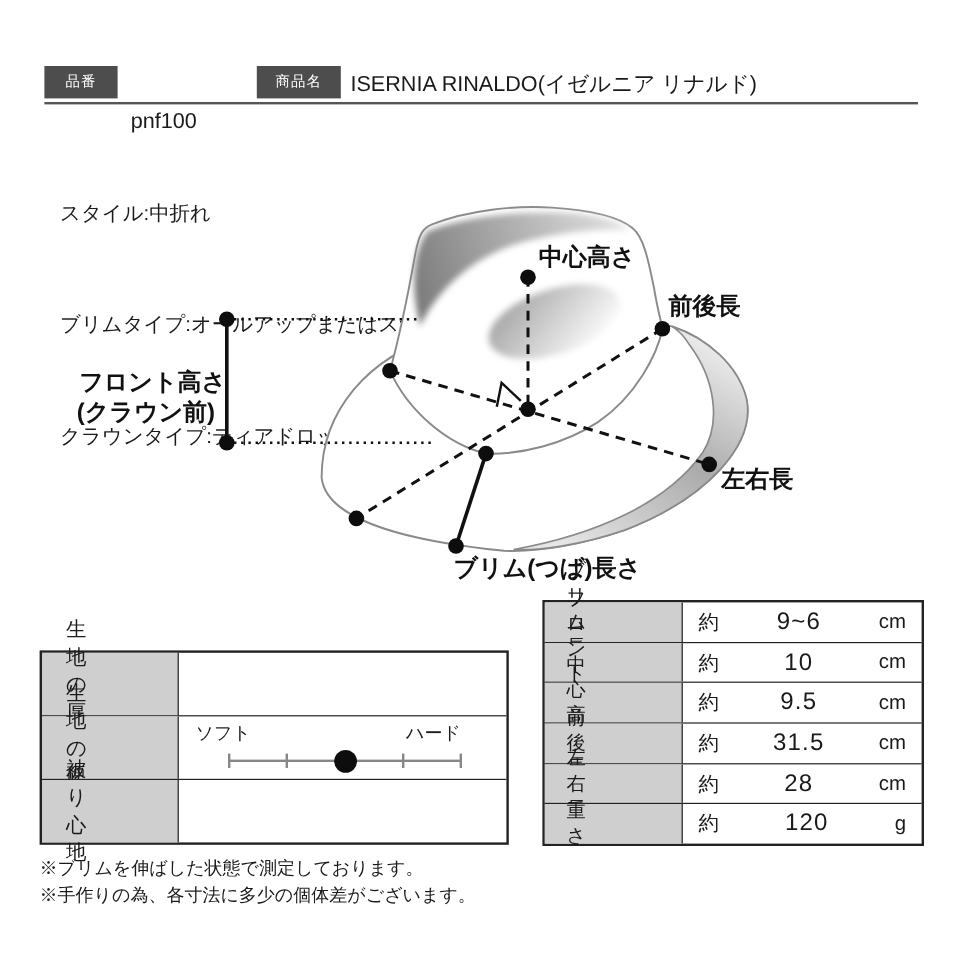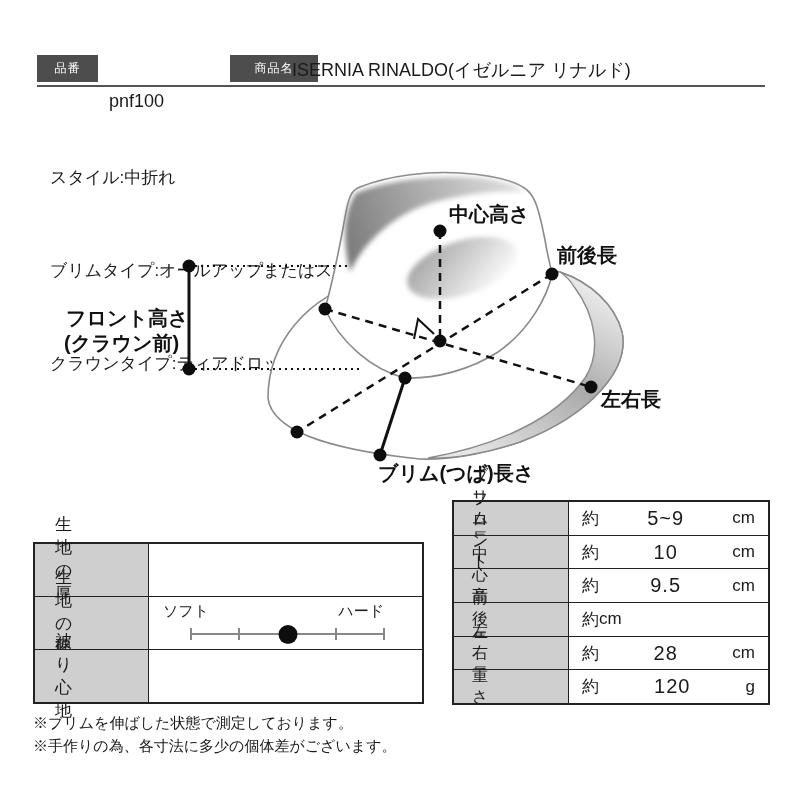--- a/index.html
+++ b/index.html
@@ -2,21 +2,21 @@
 <html><head>
 <meta charset="utf-8">
 <style>
   html,body{margin:0;padding:0;background:#ffffff;}
   body{width:800px;height:800px;font-family:"Liberation Sans",sans-serif;color:#1a1a1a;}
   .page{position:relative;width:800px;height:800px;overflow:hidden;background:#fff;}
 
   
   .badge{position:absolute;background:#4d4d4d;color:#fff;font-size:12px;display:flex;align-items:center;justify-content:center;letter-spacing:1px;}
   .badge-itemno{left:37px;top:55px;width:61px;height:27px;}
-  .badge-name{left:230px;top:55px;width:88px;height:27px;}
+  .badge-name{left:214px;top:55px;width:70px;height:27px;}
   .itemno-text{position:absolute;left:109px;top:59px;font-size:18px;margin-top:32px;}
   .name-text{position:absolute;left:292px;top:58px;font-size:18px;}
   .header-rule{position:absolute;left:37px;top:85px;width:728px;height:2px;background:#555;}
 
   
   .specs{position:absolute;left:50px;top:100px;font-size:17px;line-height:31px;white-space:pre;}
 
   
   .diagram{position:absolute;left:0;top:0;width:800px;height:800px;}
   .dia-label{font-family:"Liberation Sans",sans-serif;font-size:20px;font-weight:600;fill:#111;}
@@ -186,21 +186,21 @@
           <span class="jc">
             <span>ブ</span>
             <span>リ</span>
             <span>ム</span>
             <span>長</span>
             <span>さ</span>
           </span>
         </div>
       <div class="meas-val">
         <span class="approx">約</span>
-        <span class="mval">5~9</span>
+        <span class="mval">9~6</span>
         <span class="munit">cm</span>
       </div>
     </div>
     <div class="meas-row">
       <div class="meas-head">
           <span class="jc">
             <span>フ</span>
             <span>ロ</span>
             <span>ン</span>
             <span>ト</span>
@@ -232,20 +232,21 @@
     <div class="meas-row">
       <div class="meas-head">
           <span class="jc">
             <span>前</span>
             <span>後</span>
             <span>長</span>
           </span>
         </div>
       <div class="meas-val">
         <span class="approx">約</span>
+        <span class="mval">31.5</span>
         <span class="munit">cm</span>
       </div>
     </div>
     <div class="meas-row">
       <div class="meas-head">
           <span class="jc">
             <span>左</span>
             <span>右</span>
             <span>長</span>
           </span>

